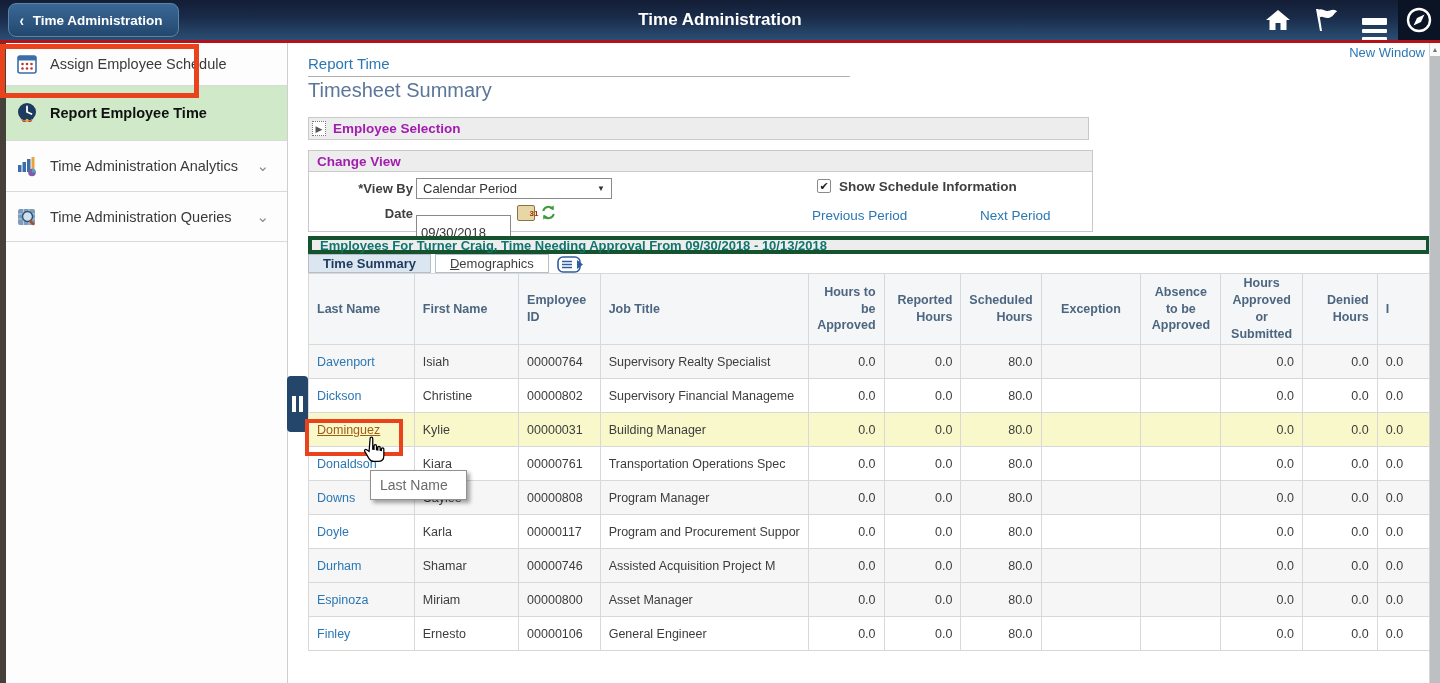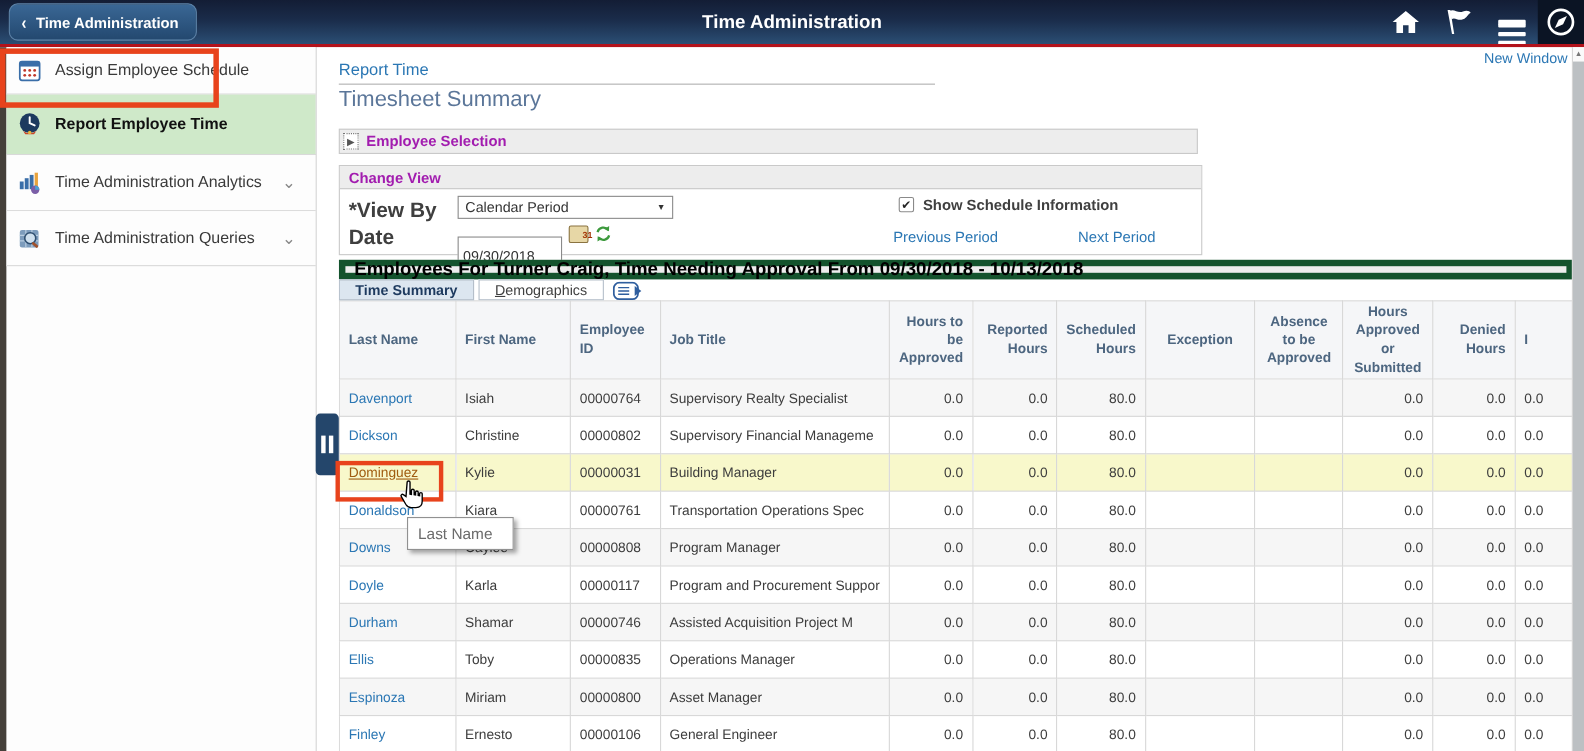--- a/index.html
+++ b/index.html
@@ -47,42 +47,42 @@
   .expand-box { width:14px; height:15px; background:#fff; border:1px dotted #777;
     display:flex; align-items:center; justify-content:center; cursor:pointer; }
   .expand-box span { font-size:9px; color:#555; }
   .sect-label { font-size:13.5px; font-weight:bold; color:#a21caf; }
 
   .change-view { position:absolute; left:20px; top:107px; width:785px; height:82px;
     border:1px solid #c9c9c9; background:#fff; }
   .cv-head { height:21px; background:#ededed; border-bottom:1px solid #c9c9c9;
     display:flex; align-items:center; padding-left:8px; }
   .cv-body { position:relative; height:60px; }
-  .fld-label { position:absolute; width:96px; text-align:left; font-size:19px; font-weight:bold; color:#3f3f3f; }
+  .fld-label { position:absolute; width:96px; text-align:right; font-size:13px; font-weight:bold; color:#3f3f3f; }
   .dropdown { position:absolute; left:107px; top:6px; width:196px; height:21px; background:#fff;
     border:1px solid #8a8a8a; display:flex; align-items:center; justify-content:space-between;
     padding:0 6px; font-size:13px; color:#333; cursor:pointer; }
   .dropdown .arr { font-size:8px; color:#333; }
   .txt-input { position:absolute; left:107px; top:43px; width:95px; height:34px; background:#fff;
     border:1px solid #8a8a8a; font-size:13px; color:#333; padding:0 4px;
     font-family:"Liberation Sans", sans-serif; }
   .cal-icon { position:absolute; left:208px; top:33px; width:15px; height:16px; background:#e7d7a6;
     border:1px solid #8a7340; border-radius:2px; font-size:8px; color:#a03000; font-weight:bold;
     display:flex; align-items:center; justify-content:center; cursor:pointer;padding-left:16px; }
   .refresh-icon { position:absolute; left:231px; top:32px; cursor:pointer; }
   .chk { position:absolute; left:508px; top:7px; width:14px; height:14px; background:#fff;
     border:1px solid #8a8a8a; border-radius:2px; display:flex; align-items:center;
     justify-content:center; font-size:11px; color:#222; cursor:pointer; }
   .chk-label { position:absolute; left:530px; top:7px; font-size:13.5px; font-weight:bold; color:#3f3f3f; }
   .cv-link { position:absolute; font-size:13.5px; color:#2b77b4; cursor:pointer; }
 
   
   .grid { position:absolute; left:20px; top:193px; width:1122px; height:447px; overflow:hidden; }
-  .grid-title { height:18px; background:#ededed; border:6px solid #14532d; display:flex;
-    align-items:center; padding-left:8px; font-size:17px; font-weight:bold; color:#000000; }
+  .grid-title { height:18px; background:#ededed; border:4px solid #14532d; display:flex;
+    align-items:center; padding-left:8px; font-size:13px; font-weight:bold; color:#0f766e; }
   .tabs { position:relative; height:19px; display:flex; align-items:flex-end; gap:4px; padding-top:1px; }
   .tab { height:19px; padding:0 14px; display:flex; align-items:center; font-size:13px;
     border:1px solid #b5bfca; cursor:pointer; }
   .tab.active { background:#dce6f0; color:#1d3a5f; font-weight:bold; }
   .tab.inactive { background:#fff; color:#3f3f3f; }
   .tab.inactive .tlbl { display:block; }
   .tab.inactive .tlbl::first-letter { text-decoration:underline; }
   .gridcols-btn { width:28px; height:17px; margin-left:4px; cursor:pointer; }
 
   table.ts { border-collapse:collapse; table-layout:fixed; }
@@ -372,34 +372,20 @@
               <td class="al-l">Assisted Acquisition Project M</td>
               <td class="al-r">0.0</td>
               <td class="al-r">0.0</td>
               <td class="al-r">80.0</td>
               <td class="al-r"></td>
               <td class="al-r"></td>
               <td class="al-r">0.0</td>
               <td class="al-r">0.0</td>
               <td class="al-l">0.0</td>
             </tr>
-            <tr>
-              <td class="al-l"><a class="rowlink">Ellis</a></td>
-              <td class="al-l">Toby</td>
-              <td class="al-l">00000835</td>
-              <td class="al-l">Operations Manager</td>
-              <td class="al-r">0.0</td>
-              <td class="al-r">0.0</td>
-              <td class="al-r">80.0</td>
-              <td class="al-r"></td>
-              <td class="al-r"></td>
-              <td class="al-r">0.0</td>
-              <td class="al-r">0.0</td>
-              <td class="al-l">0.0</td>
-            </tr>
             <tr class="alt">
               <td class="al-l"><a class="rowlink">Espinoza</a></td>
               <td class="al-l">Miriam</td>
               <td class="al-l">00000800</td>
               <td class="al-l">Asset Manager</td>
               <td class="al-r">0.0</td>
               <td class="al-r">0.0</td>
               <td class="al-r">80.0</td>
               <td class="al-r"></td>
               <td class="al-r"></td>

